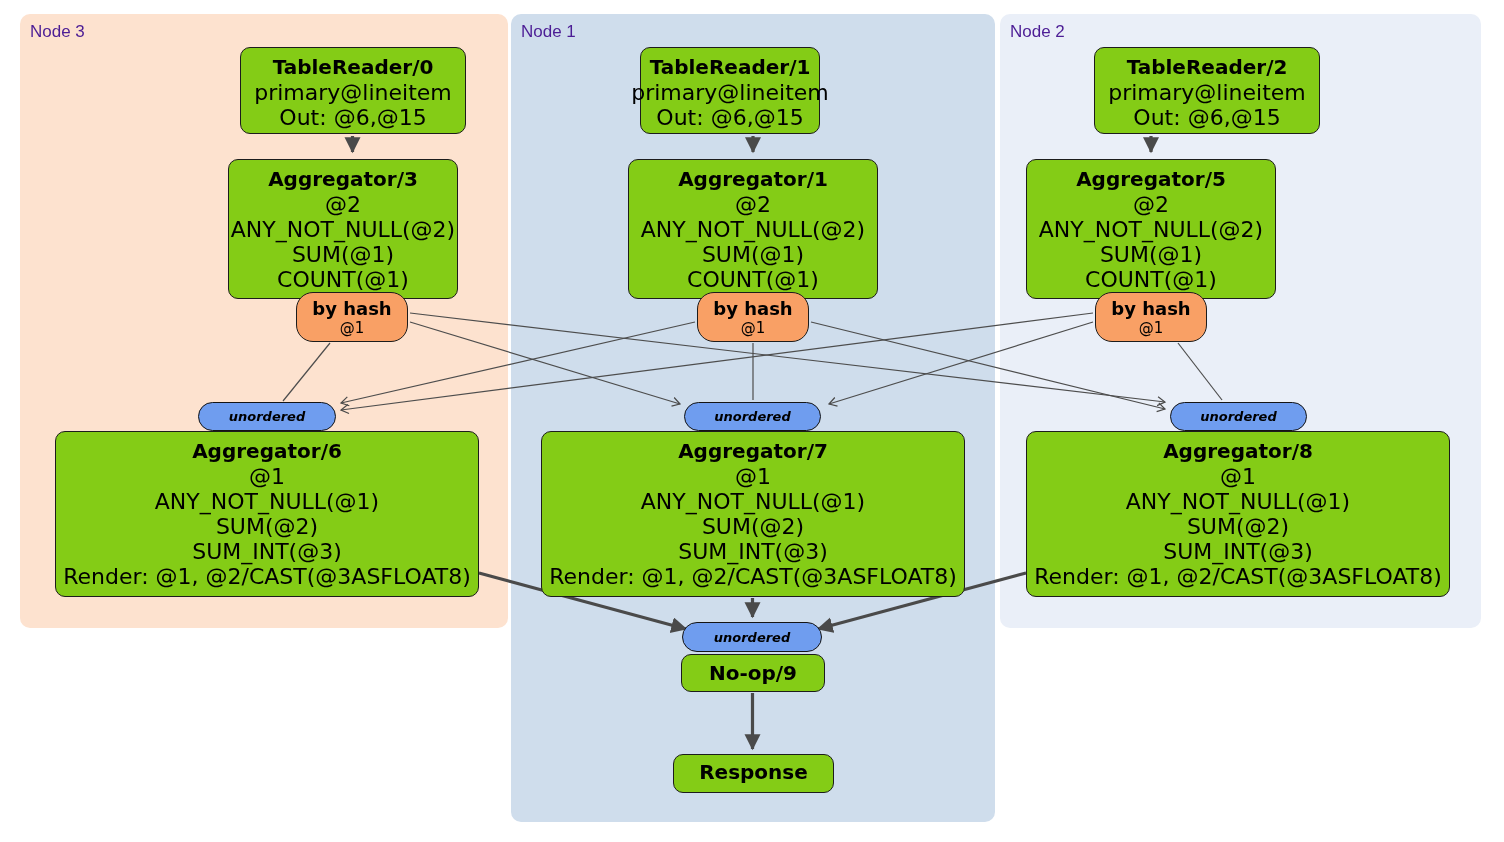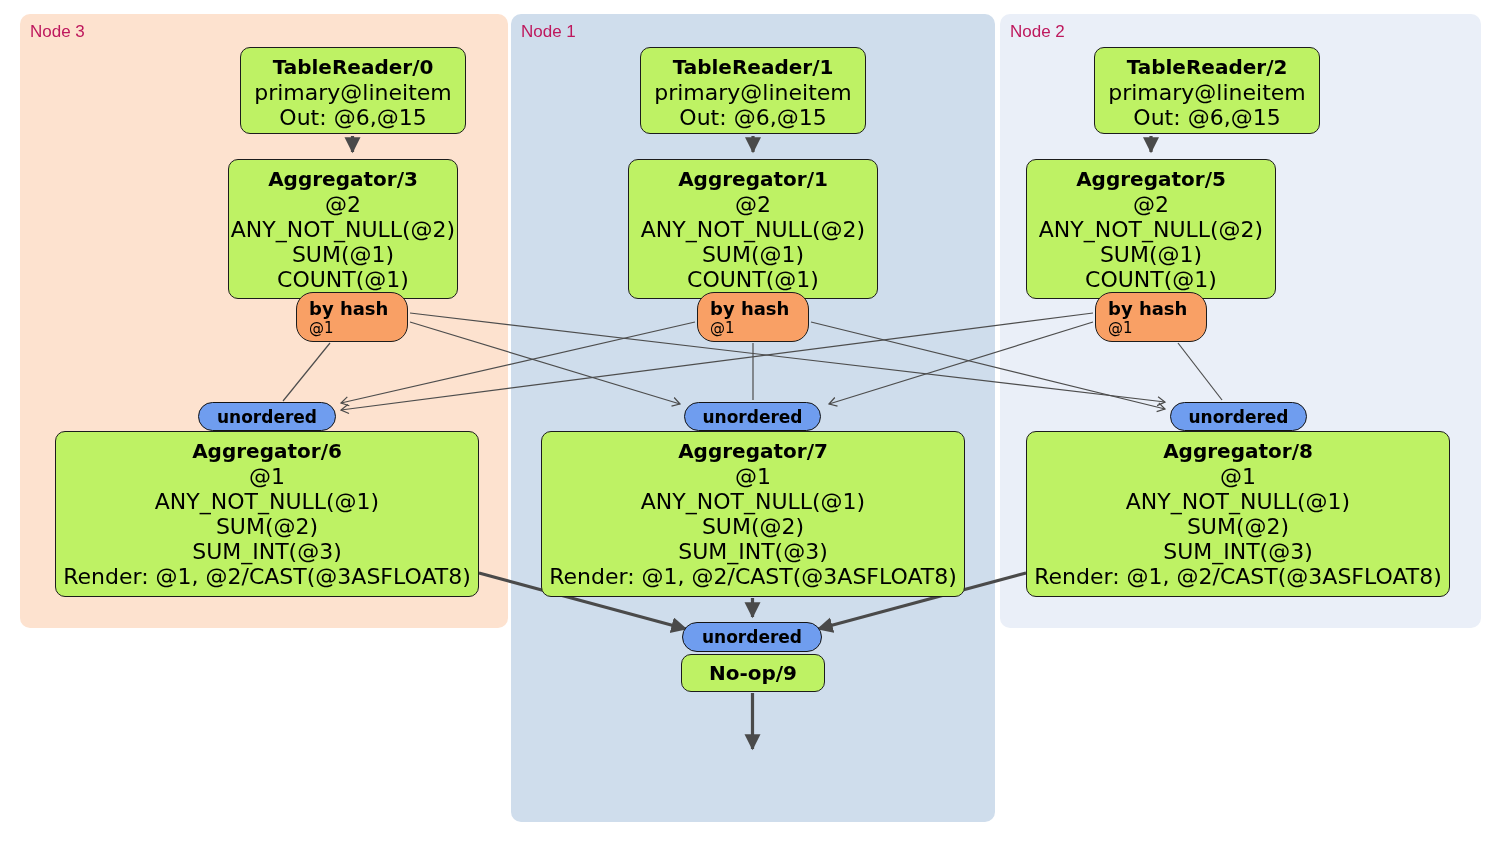--- a/index.html
+++ b/index.html
@@ -6,41 +6,41 @@
   .canvas {
     position:relative; width:1504px; height:842px; background:#ffffff;
     overflow:hidden; font-family:"DejaVu Sans", sans-serif; color:#000;
   }
   .region { position:absolute; border-radius:10px; z-index:0; }
   .region-n3 { left:20px;  top:14px; width:488px; height:614px; background:#fde2cf; }
   .region-n1 { left:511px; top:14px; width:484px; height:808px; background:#cfddec; }
   .region-n2 { left:1000px;top:14px; width:481px; height:614px; background:#eaeff8; }
   .region-label {
     font-family:"Liberation Sans", sans-serif; font-size:17px; line-height:20px;
-    padding:8px 0 0 10px; color:#be185d;
+    padding:8px 0 0 10px; color:#4c1d95;
   }
   svg.edges { position:absolute; left:0; top:0; z-index:1; }
   .box {
-    position:absolute; background:#bef264; border:1.5px solid #1c1c1c; border-radius:10px;
+    position:absolute; background:#84cc16; border:1.5px solid #1c1c1c; border-radius:10px;
     box-sizing:border-box; display:flex; flex-direction:column; align-items:center;
     padding-top:6px; z-index:2; white-space:nowrap;text-align:center;
   }
   .bt { font-weight:bold; font-size:20px; line-height:26px; }
   .br { font-size:22px; line-height:25px; }
   .hash {
     position:absolute; background:#f9a065; border:1.6px solid #1c1c1c; border-radius:17px;
-    box-sizing:border-box; display:flex; flex-direction:column; align-items:flex-start;
-    justify-content:center; z-index:3;padding-left:12px;
+    box-sizing:border-box; display:flex; flex-direction:column; align-items:center;
+    justify-content:center; z-index:3;
   }
   .ht { font-weight:bold; font-size:18px; line-height:21px; }
   .hs { font-size:15px; line-height:18px; }
   .sync {
     position:absolute; background:#6f9def; border:1.6px solid #141414; border-radius:15px;
     box-sizing:border-box; display:flex; align-items:center; justify-content:center;
-    font-weight:bold; font-size:17px; z-index:3;
+    font-weight:bold; font-size:13px; z-index:3;font-style:italic;
   }
 </style>
 </head>
 <body>
 
 <div class="canvas">
 
   <div class="region region-n3">
     <div class="region-label">Node 3</div>
   </div>
@@ -105,21 +105,21 @@
   </div>
   <div class="box" style="left:55px;top:431px;width:424px;height:166px">
     <div class="bt">Aggregator/6</div>
     <div class="br">@1</div>
     <div class="br">ANY_NOT_NULL(@1)</div>
     <div class="br">SUM(@2)</div>
     <div class="br">SUM_INT(@3)</div>
     <div class="br">Render: @1, @2/CAST(@3ASFLOAT8)</div>
   </div>
 
-  <div class="box" style="left:640px;top:47px;width:226px;height:87px">
+  <div class="box" style="left:640px;top:47px;width:180px;height:87px">
     <div class="bt">TableReader/1</div>
     <div class="br">primary@lineitem</div>
     <div class="br">Out: @6,@15</div>
   </div>
   <div class="box" style="left:628px;top:159px;width:250px;height:140px">
     <div class="bt">Aggregator/1</div>
     <div class="br">@2</div>
     <div class="br">ANY_NOT_NULL(@2)</div>
     <div class="br">SUM(@1)</div>
     <div class="br">COUNT(@1)</div>
@@ -137,20 +137,23 @@
     <div class="br">ANY_NOT_NULL(@1)</div>
     <div class="br">SUM(@2)</div>
     <div class="br">SUM_INT(@3)</div>
     <div class="br">Render: @1, @2/CAST(@3ASFLOAT8)</div>
   </div>
   <div class="sync" style="left:682px;top:622px;width:140px;height:30px">
     <span>unordered</span>
   </div>
   <div class="box" style="left:681px;top:654px;width:144px;height:38px;padding-top:5px">
     <div class="bt">No-op/9</div>
+  </div>
+  <div class="box" style="left:673px;top:754px;width:161px;height:39px;padding-top:4px">
+    <div class="bt">Response</div>
   </div>
 
   <div class="box" style="left:1094px;top:47px;width:226px;height:87px">
     <div class="bt">TableReader/2</div>
     <div class="br">primary@lineitem</div>
     <div class="br">Out: @6,@15</div>
   </div>
   <div class="box" style="left:1026px;top:159px;width:250px;height:140px">
     <div class="bt">Aggregator/5</div>
     <div class="br">@2</div>

